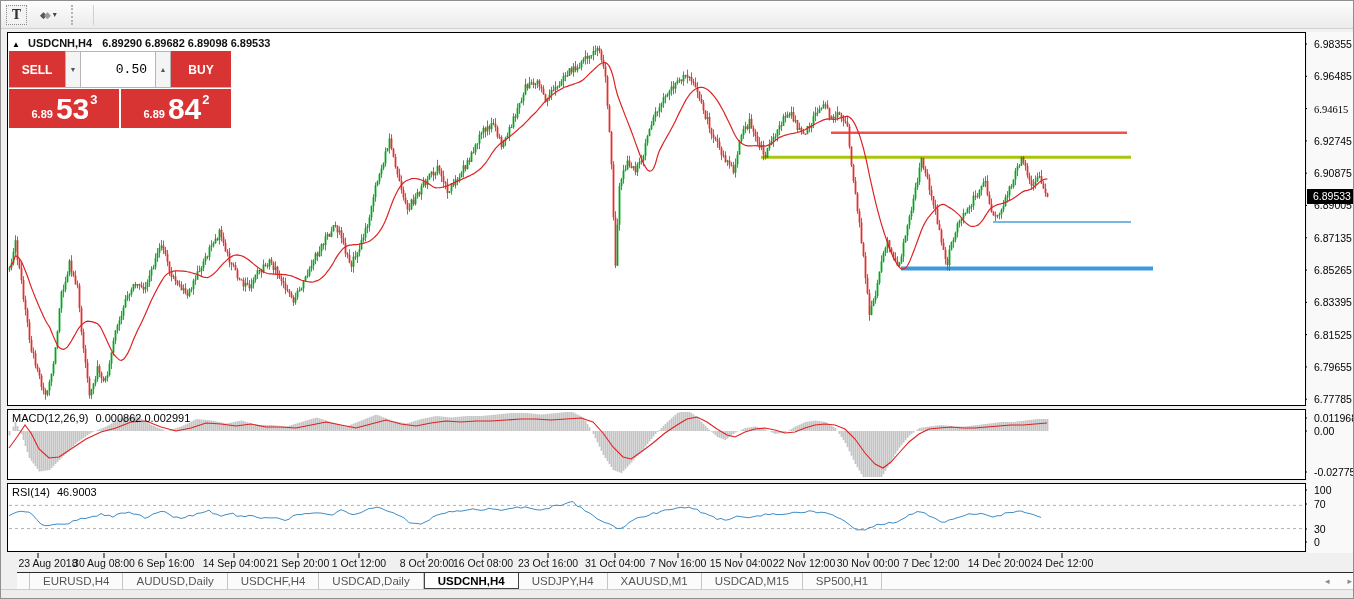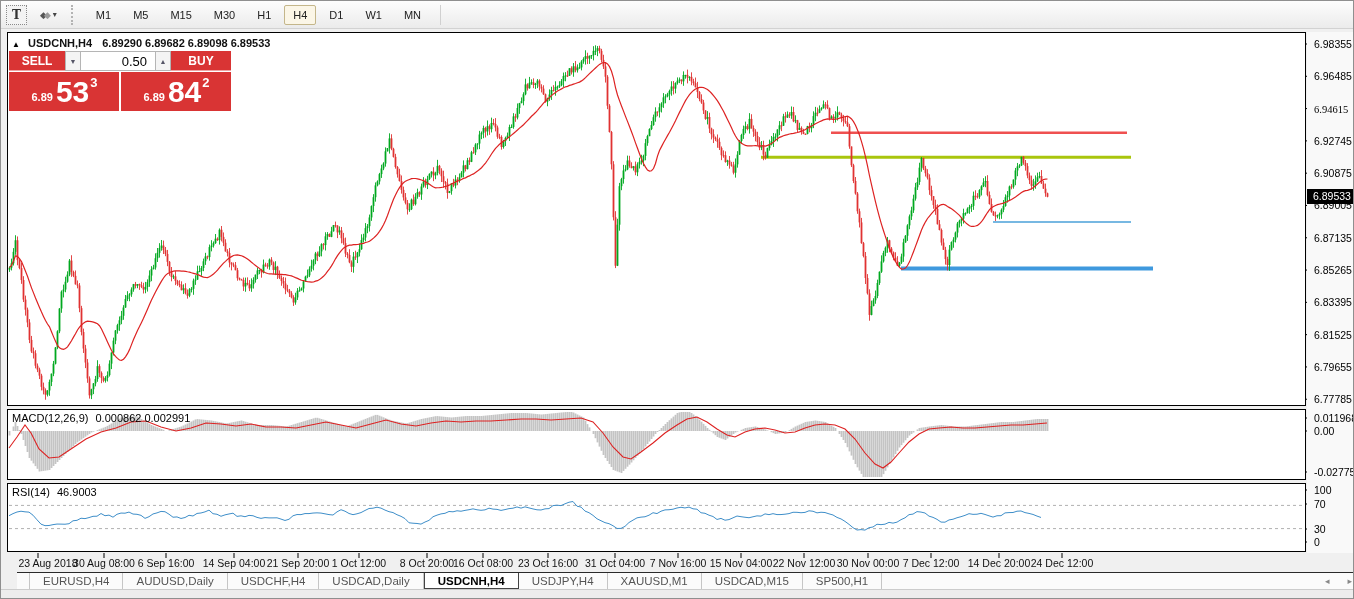--- a/index.html
+++ b/index.html
@@ -32,30 +32,30 @@
   .date-lbl{position:absolute;top:3px;transform:translateX(-50%);white-space:nowrap;}
   .axis-lbl{position:absolute;left:7px;font-size:10.5px;color:#000;white-space:nowrap;line-height:11px;}
   #price-tag{position:absolute;left:0;width:47px;background:#000;color:#fff;font-size:10.5px;
              padding:1px 0 2px 6px;z-index:9;}
   #gfx{position:absolute;left:0;top:0;width:1354px;height:599px;z-index:5;pointer-events:none;}
   
   #chart-title{position:absolute;left:11px;top:36px;z-index:10;font-size:11px;font-weight:bold;color:#111;}
   #chart-title .tri{font-size:8px;margin-right:5px;color:#000;}
   
   #trade-panel{position:absolute;left:8px;top:50px;width:222px;z-index:11;}
-  .tp-top{display:flex;height:20px;}
+  .tp-top{display:flex;height:37px;}
   .redbtn{background:#d93434;color:#fff;font-size:12px;font-weight:bold;
           display:flex;align-items:center;justify-content:center;
           box-shadow:inset 0 -1px 0 rgba(255,255,255,.55);}
   .sell-btn{width:56px;}
   .buy-btn{width:60px;}
   .spin{width:16px;background:#f4f4f4;border:1px solid #b5b5b5;color:#556;font-size:7px;
         display:flex;align-items:center;justify-content:center;box-sizing:border-box;}
   .vol-input{width:74px;border:1px solid #b5b5b5;border-left:none;border-right:none;
-             text-align:right;font-size:13px;padding:0 8px 0 0;font-family:Liberation Sans, sans-serif;box-sizing:border-box;}
+             text-align:right;font-size:13px;padding:0 8px 0 0;font-family:Liberation Mono, monospace;box-sizing:border-box;}
   .tp-bottom{display:flex;height:39px;margin-top:1px;}
   .px-box{background:#d93434;color:#fff;display:flex;align-items:center;justify-content:center;}
   .px-box.left{width:110px;margin-right:2px;}
   .px-box.right{flex:1;}
   .px-small{font-size:11px;font-weight:bold;margin:10px 3px 0 0;}
   .px-big{font-size:30px;font-weight:bold;line-height:34px;}
   .px-sup{font-size:13px;font-weight:bold;position:relative;top:-9px;left:1px;}
   
   .ind-label{position:absolute;z-index:10;font-size:11px;color:#000;}
   #macd-label{left:11px;top:411px;}
@@ -77,31 +77,20 @@
 
 <div id="app">
 
   <div class="toolbar">
     <div class="tool-btn" id="text-tool">T</div>
     <div class="arrows-tool">
       <span class="diamonds">◆<span class="d2">◆</span></span>
       <span class="dd-arrow">▾</span>
     </div>
     <div class="grip"></div>
-    <div id="tf-buttons" style="display:flex;">
-        <div class="tf-btn">M1</div>
-        <div class="tf-btn">M5</div>
-        <div class="tf-btn">M15</div>
-        <div class="tf-btn">M30</div>
-        <div class="tf-btn">H1</div>
-        <div class="tf-btn active">H4</div>
-        <div class="tf-btn">D1</div>
-        <div class="tf-btn">W1</div>
-        <div class="tf-btn">MN</div>
-      </div>
     <div class="vsep"></div>
   </div>
 
   <div class="panel" id="main-panel"></div>
   <div class="panel" id="macd-panel"></div>
   <div class="panel" id="rsi-panel"></div>
 
   <svg id="gfx" xmlns="http://www.w3.org/2000/svg">
       <line x1="830" y1="131.68145000000038" x2="1126" y2="131.68145000000038" stroke="#ef5050" stroke-width="2.5"></line>
       <line x1="760" y1="156.20485" x2="1130" y2="156.20485" stroke="#a9c50d" stroke-width="3"></line>

